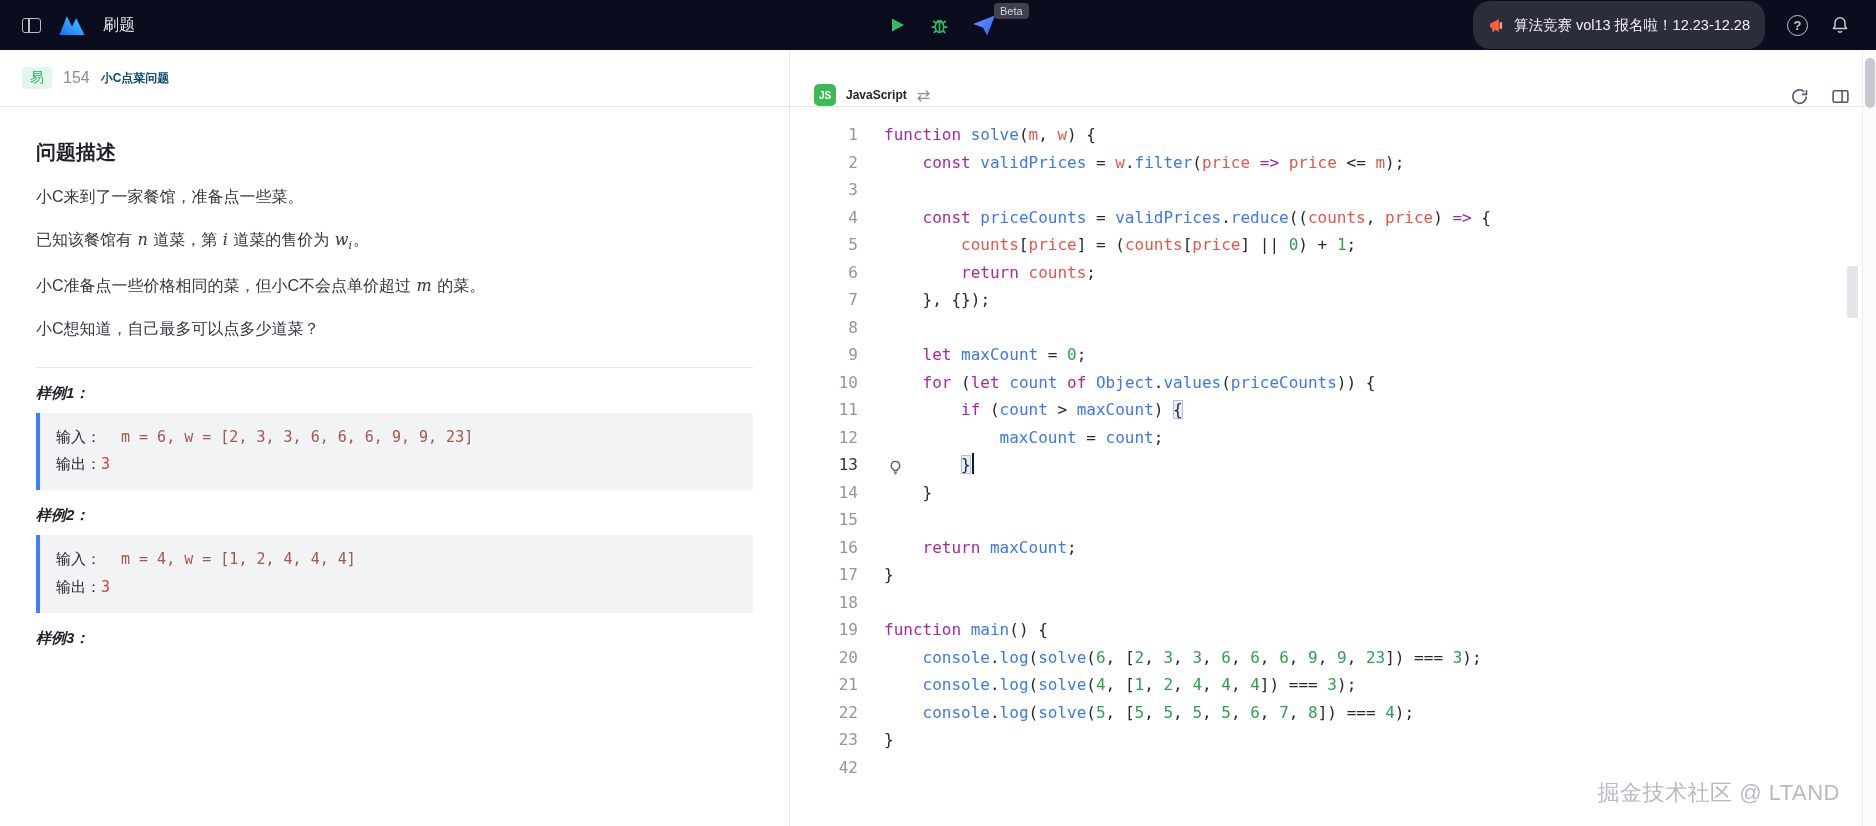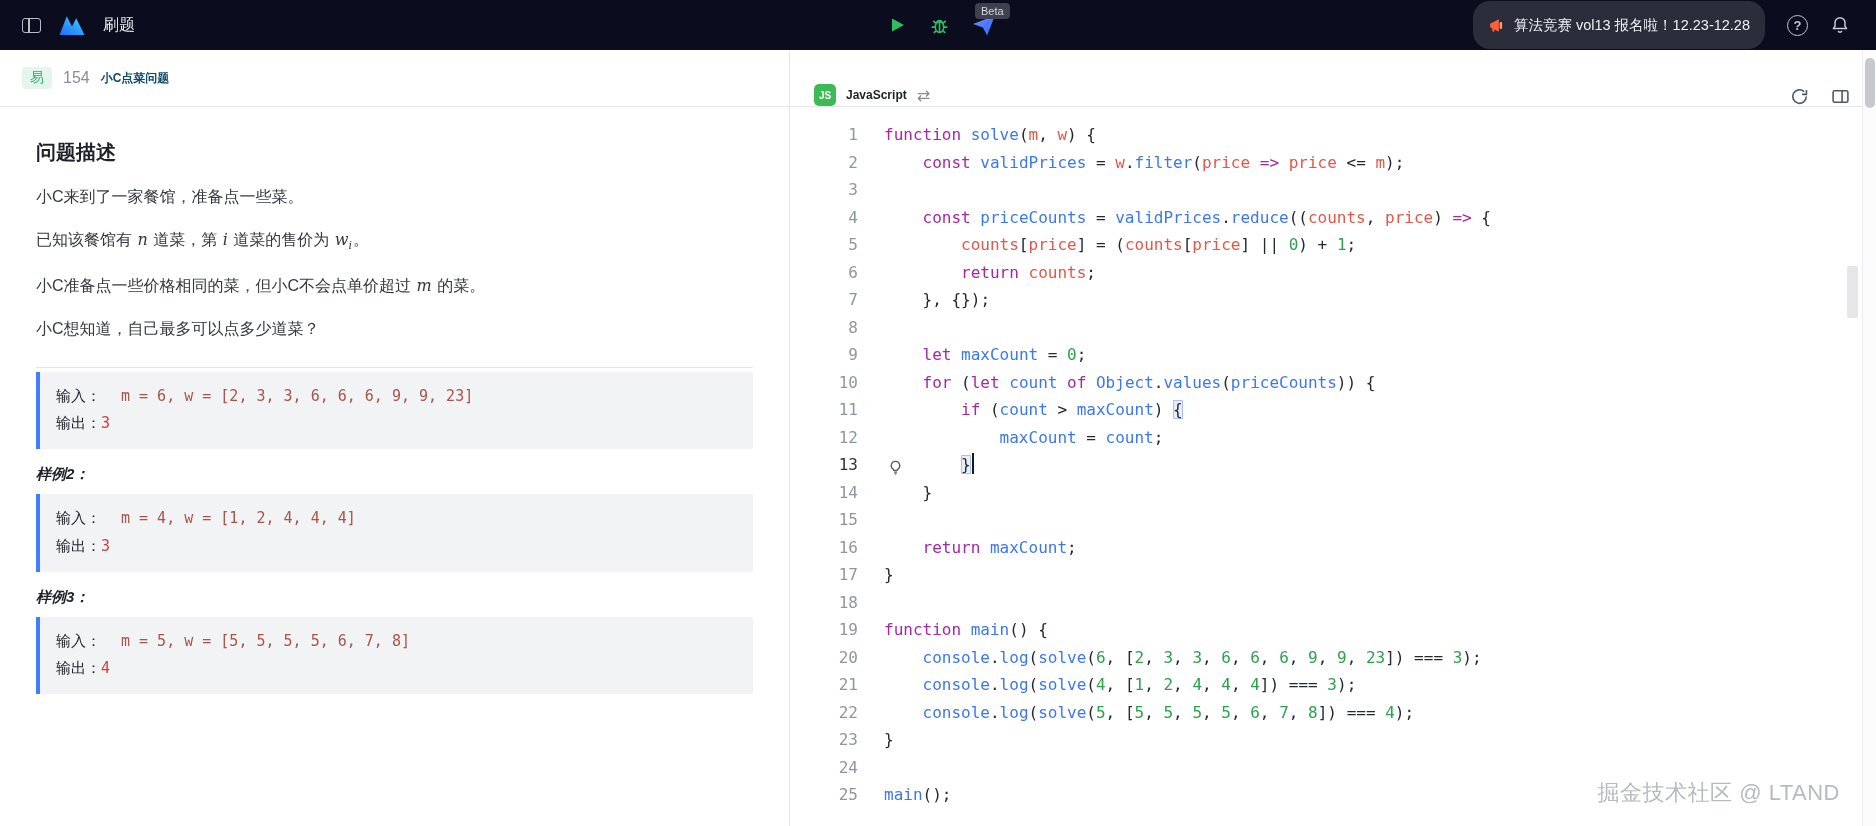--- a/index.html
+++ b/index.html
@@ -9,21 +9,21 @@
 
   
   .topbar { position:relative; height:50px; background:#0b0d1e; display:flex; align-items:center; padding:0 0 0 22px; }
   .tb-left { display:flex; align-items:center; gap:16px; }
   .tb-btn { background:none; border:0; padding:0; display:flex; align-items:center; cursor:pointer; }
   .tgl { display:inline-block; width:19px; height:15px; border:1.6px solid #b9bdc8; border-radius:3px; position:relative; }
   .tgl-bar { position:absolute; left:5px; top:0; bottom:0; width:1.6px; background:#b9bdc8; }
   .brand { color:#e8eaf0; font-size:16px; }
   .tb-center { position:absolute; left:calc(50% + 4px); top:0; height:100%; transform:translateX(-50%); display:flex; align-items:center; gap:22px; }
   .plane-wrap { position:relative; display:flex; align-items:center; }
-  .beta { position:absolute; left:3px; top:-11px; background:#3f414e; color:#d5d7dd; font-size:11px; line-height:1.35; padding:1px 6px; border-radius:4px; white-space:nowrap; }
+  .beta { position:absolute; left:22px; top:-11px; background:#3f414e; color:#d5d7dd; font-size:11px; line-height:1.35; padding:1px 6px; border-radius:4px; white-space:nowrap; }
   .tb-right { margin-left:auto; display:flex; align-items:center; gap:22px; padding-right:26px; }
   .banner { display:flex; align-items:center; gap:9px; background:#2c2d3b; border-radius:17px; height:48px; padding:0 15px; color:#eef0f4; font-size:14.5px; cursor:pointer; white-space:nowrap; }
   .help { width:21px; height:21px; border:1.7px solid #c3c7d1; border-radius:50%; color:#c3c7d1; font-size:13px; font-weight:700; display:flex; align-items:center; justify-content:center; }
 
   
   .main { display:flex; height:776px; }
   .left-panel { width:790px; min-width:790px; background:#fff; border-right:1px solid #e5e6eb; }
   .right-panel { position:relative; flex:1; background:#fff; }
 
   
@@ -158,34 +158,31 @@
       <div class="prob-body">
         <h2 class="sec-h">问题描述</h2>
         <div>
             <p class="para">小C来到了一家餐馆，准备点一些菜。</p>
             <p class="para">已知该餐馆有 <span class="math">n</span> 道菜，第 <span class="math">i</span> 道菜的售价为 <span class="math">w<sub>i</sub></span>。</p>
             <p class="para">小C准备点一些价格相同的菜，但小C不会点单价超过 <span class="math">m</span> 的菜。</p>
             <p class="para">小C想知道，自己最多可以点多少道菜？</p>
           </div>
         <hr class="divider">
         <div>
+            <div class="sample-label">样例1：</div>
             <div class="sample-block">
               <div class="sample-row"><span class="s-lbl">输入：</span><span class="s-input">m = 6, w = [2, 3, 3, 6, 6, 6, 9, 9, 23]</span></div>
               <div class="sample-row"><span class="s-lbl">输出：</span><span class="s-output">3</span></div>
             </div>
             <div class="sample-label">样例2：</div>
             <div class="sample-block">
               <div class="sample-row"><span class="s-lbl">输入：</span><span class="s-input">m = 4, w = [1, 2, 4, 4, 4]</span></div>
               <div class="sample-row"><span class="s-lbl">输出：</span><span class="s-output">3</span></div>
             </div>
             <div class="sample-label">样例3：</div>
-            <div class="sample-block">
-              <div class="sample-row"><span class="s-lbl">输入：</span><span class="s-input">m = 5, w = [5, 5, 5, 5, 6, 7, 8]</span></div>
-              <div class="sample-row"><span class="s-lbl">输出：</span><span class="s-output">4</span></div>
-            </div>
           </div>
       </div>
     </section>
 
     <section class="right-panel">
       <div class="editor-head">
         <div class="eh-left">
           <span class="jsicon">JS</span>
           <span class="lang">JavaScript</span>
           <span class="swap">⇄</span>
@@ -298,26 +295,22 @@
             </div>
             <div class="code-row">
               <span class="ln">22</span>
               <span class="lc"><span class="tk-t">    </span><span class="tk-f">console</span><span class="tk-t">.</span><span class="tk-f">log</span><span class="tk-t">(</span><span class="tk-f">solve</span><span class="tk-t">(</span><span class="tk-n">5</span><span class="tk-t">,</span><span class="tk-t"> </span><span class="tk-t">[</span><span class="tk-n">5</span><span class="tk-t">,</span><span class="tk-t"> </span><span class="tk-n">5</span><span class="tk-t">,</span><span class="tk-t"> </span><span class="tk-n">5</span><span class="tk-t">,</span><span class="tk-t"> </span><span class="tk-n">5</span><span class="tk-t">,</span><span class="tk-t"> </span><span class="tk-n">6</span><span class="tk-t">,</span><span class="tk-t"> </span><span class="tk-n">7</span><span class="tk-t">,</span><span class="tk-t"> </span><span class="tk-n">8</span><span class="tk-t">]</span><span class="tk-t">)</span><span class="tk-t"> </span><span class="tk-t">=</span><span class="tk-t">=</span><span class="tk-t">=</span><span class="tk-t"> </span><span class="tk-n">4</span><span class="tk-t">)</span><span class="tk-t">;</span></span>
             </div>
             <div class="code-row">
               <span class="ln">23</span>
               <span class="lc"><span class="tk-t">}</span></span>
             </div>
             <div class="code-row">
-              <span class="ln">24</span>
-              <span class="lc"></span>
-            </div>
-            <div class="code-row">
-              <span class="ln">25</span>
-              <span class="lc"><span class="tk-f">main</span><span class="tk-t">(</span><span class="tk-t">)</span><span class="tk-t">;</span></span>
+              <span class="ln">42</span>
+              <span class="lc"></span>
             </div>
           </div>
       </div>
 
       <div class="ed-scroll"></div>
       <div class="watermark">掘金技术社区 @ LTAND</div>
     </section>
   </div>
 
   <div class="page-scrollbar">

